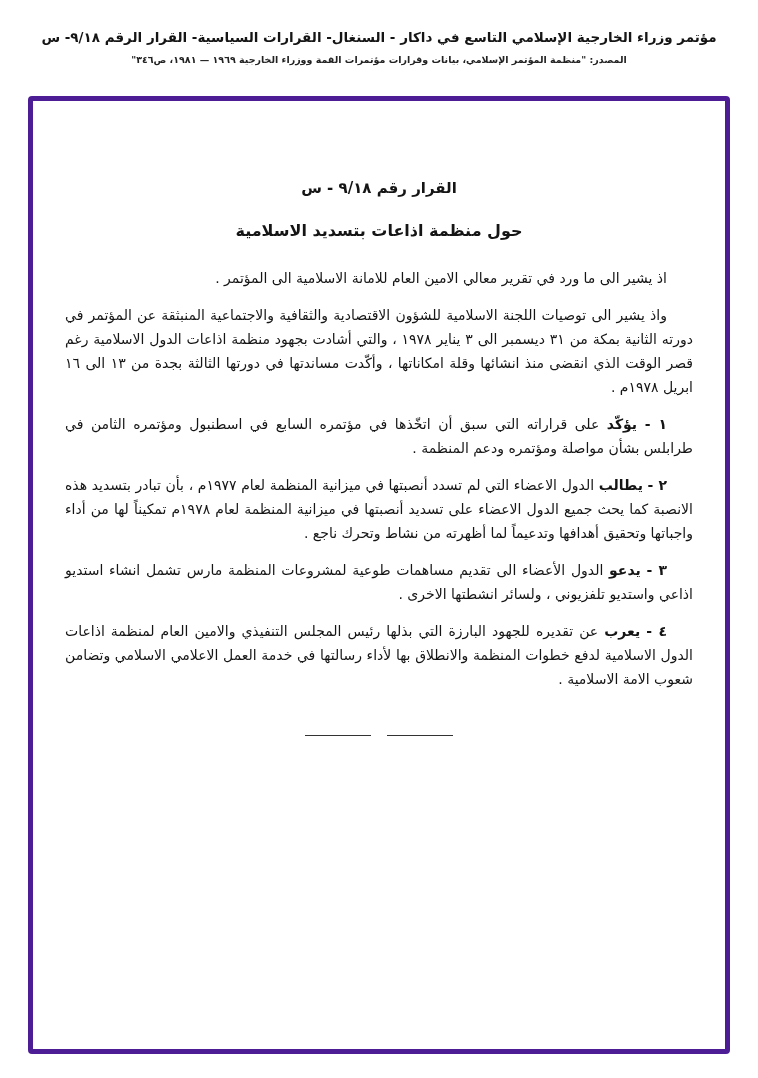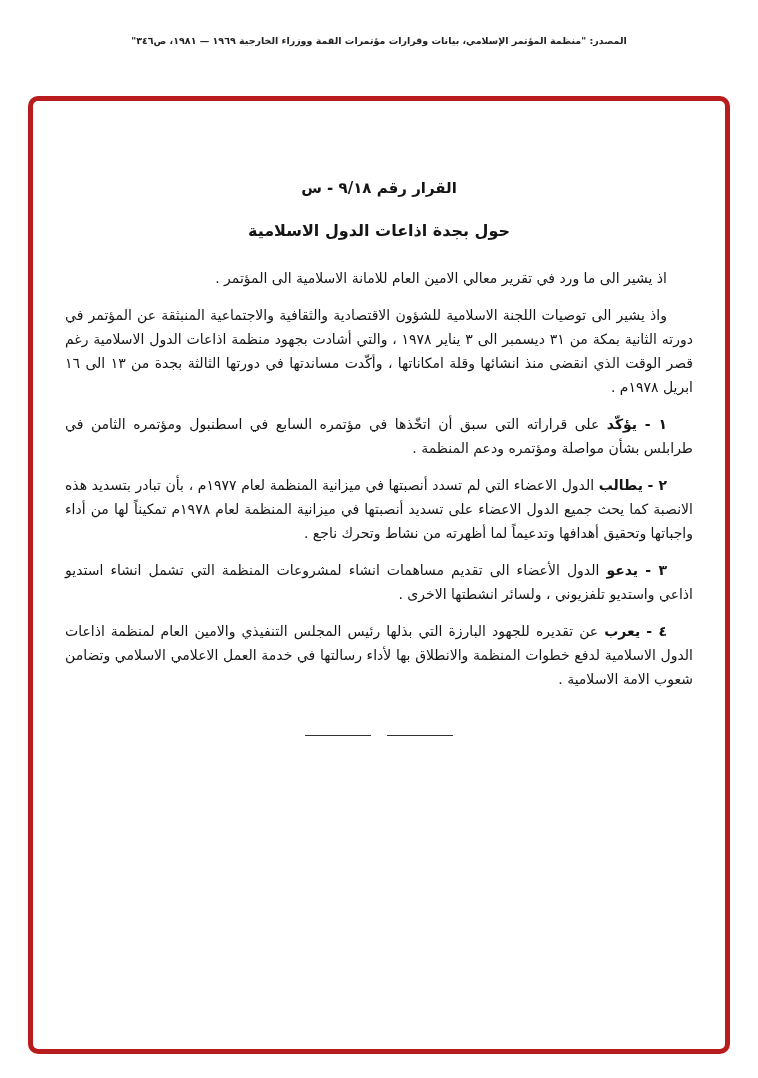--- a/index.html
+++ b/index.html
@@ -33,22 +33,22 @@
     margin-top: 7px;
     color: #222;
   }
   .doc-box {
     position: absolute;
     left: 28px;
     top: 96px;
     width: 702px;
     height: 958px;
     box-sizing: border-box;
-    border: 5px solid #b91c1c;
-    border-radius: 10px;
+    border: 5px solid #4c1d95;
+    border-radius: 4px;
     padding: 78px 32px 0 32px;
     background: #ffffff;
   }
   .res-number {
     text-align: center;
     font-weight: bold;
     font-size: 15px;
     margin: 0 0 24px 0;
   }
   .doc-title {
@@ -84,28 +84,29 @@
     margin: 0 5px;
     vertical-align: middle;
   }
 </style>
 </head>
 <body>
 
 <div class="page">
 
   <div class="header">
+    <div class="header-title">مؤتمر وزراء الخارجية الإسلامي التاسع في داكار - السنغال- القرارات السياسية- القرار الرقم ٩/١٨- س</div>
     <div class="header-source">المصدر: "منظمة المؤتمر الإسلامي، بيانات وقرارات مؤتمرات القمة ووزراء الخارجية ١٩٦٩ — ١٩٨١، ص٣٤٦"</div>
   </div>
 
   <div class="doc-box">
 
     <p class="res-number">القرار رقم ٩/١٨ - س</p>
 
-    <p class="doc-title">حول بجدة اذاعات الدول الاسلامية</p>
+    <p class="doc-title">حول منظمة اذاعات بتسديد الاسلامية</p>
 
 
     <p class="para short">اذ يشير الى ما ورد في تقرير معالي الامين العام للامانة الاسلامية الى المؤتمر .</p>
 
 
 
     <p class="para">واذ يشير الى توصيات اللجنة الاسلامية للشؤون الاقتصادية والثقافية والاجتماعية المنبثقة عن المؤتمر في دورته الثانية بمكة من ٣١ ديسمبر الى ٣ يناير ١٩٧٨ ، والتي أشادت بجهود منظمة اذاعات الدول الاسلامية رغم قصر الوقت الذي انقضى منذ انشائها وقلة امكاناتها ، وأكّدت مساندتها في دورتها الثالثة بجدة من ١٣ الى ١٦ ابريل ١٩٧٨م .</p>
 
     <p class="para">
       <span class="item-num">١ -</span>
@@ -115,21 +116,21 @@
 
     <p class="para">
       <span class="item-num">٢ -</span>
       <span class="item-lead">يطالب</span>
       <span class="item-text">الدول الاعضاء التي لم تسدد أنصبتها في ميزانية المنظمة لعام ١٩٧٧م ، بأن تبادر بتسديد هذه الانصبة كما يحث جميع الدول الاعضاء على تسديد أنصبتها في ميزانية المنظمة لعام ١٩٧٨م تمكيناً لها من أداء واجباتها وتحقيق أهدافها وتدعيماً لما أظهرته من نشاط وتحرك ناجع .</span>
     </p>
 
     <p class="para">
       <span class="item-num">٣ -</span>
       <span class="item-lead">يدعو</span>
-      <span class="item-text">الدول الأعضاء الى تقديم مساهمات انشاء لمشروعات المنظمة التي تشمل انشاء استديو اذاعي واستديو تلفزيوني ، ولسائر انشطتها الاخرى .</span>
+      <span class="item-text">الدول الأعضاء الى تقديم مساهمات طوعية لمشروعات المنظمة مارس تشمل انشاء استديو اذاعي واستديو تلفزيوني ، ولسائر انشطتها الاخرى .</span>
     </p>
 
     <p class="para">
       <span class="item-num">٤ -</span>
       <span class="item-lead">يعرب</span>
       <span class="item-text">عن تقديره للجهود البارزة التي بذلها رئيس المجلس التنفيذي والامين العام لمنظمة اذاعات الدول الاسلامية لدفع خطوات المنظمة والانطلاق بها لأداء رسالتها في خدمة العمل الاعلامي الاسلامي وتضامن شعوب الامة الاسلامية .</span>
     </p>
 
     <div class="separator">
       <span class="sep-line"></span>

